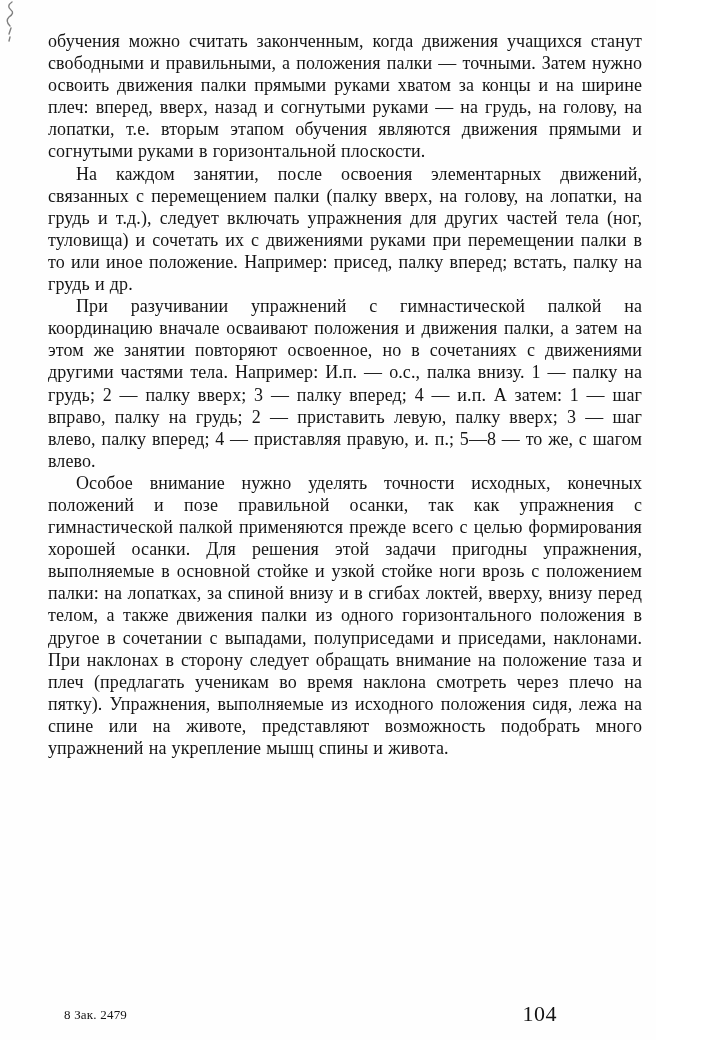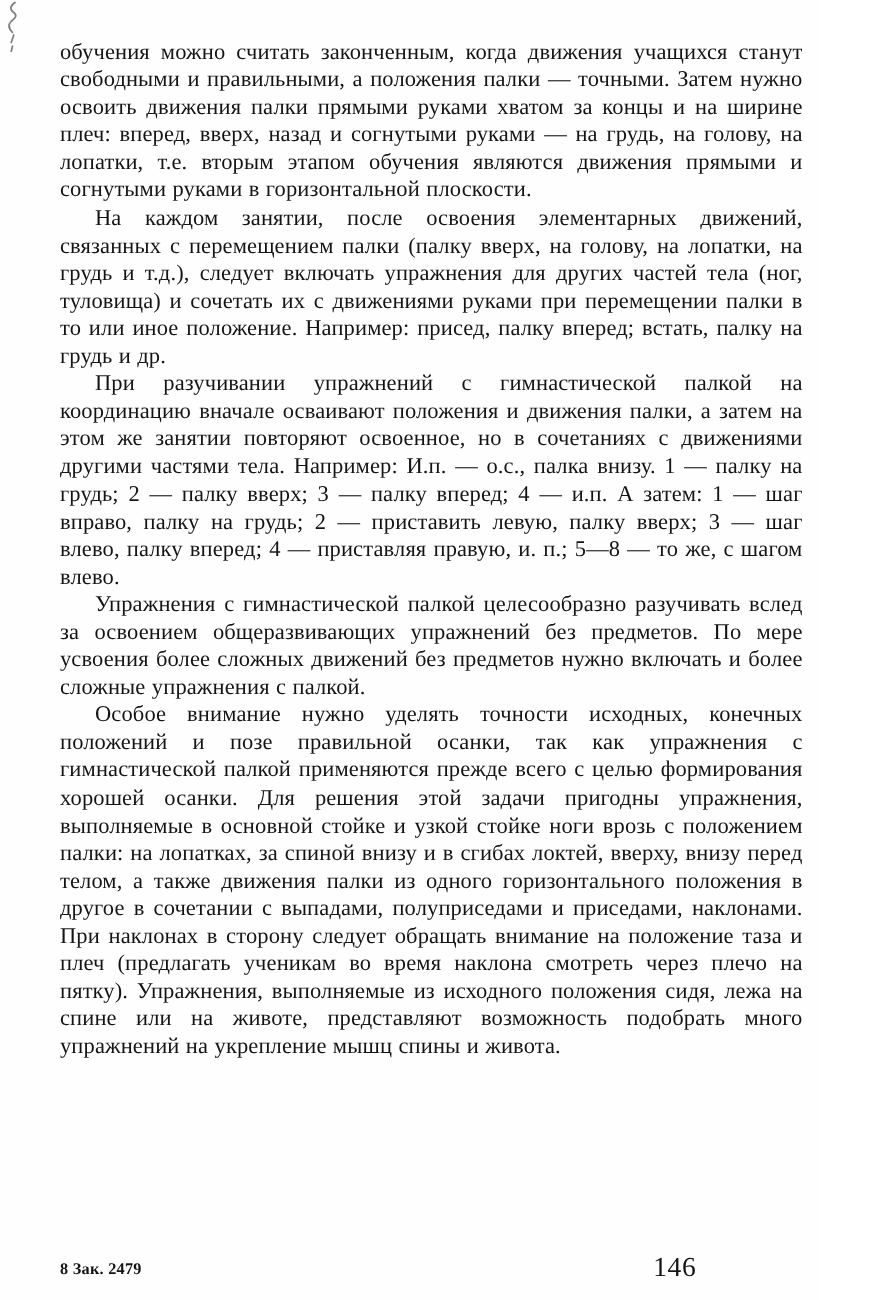--- a/index.html
+++ b/index.html
@@ -37,24 +37,24 @@
   }
   .para {
     margin: 0;
     text-indent: 28px;
   }
   .para.no-indent {
     text-indent: 0;
   }
   .footer-print-code {
     position: absolute;
-    left: 48px;
+    left: 64px;
     bottom: 17px;
     font-size: 13px;
-    font-weight: bold;
+    font-weight: normal;
     letter-spacing: 0.2px;
   }
   .footer-page-number {
     position: absolute;
     right: 99px;
     bottom: 13px;
     font-size: 22px;
     letter-spacing: 0.5px;
   }
 </style>
@@ -66,20 +66,19 @@
   <div class="scan-mark">
     <svg width="16" height="42" viewBox="0 0 16 42">
       <path d="M10 2 Q4 6 9 10 Q13 13 7 17 Q3 21 8 26 M9 28 L7 34 M8 37 L7 41" fill="none" stroke="#6a6a6a" stroke-width="1.4" stroke-linecap="round"></path>
     </svg>
   </div>
 
   <div class="text-block">
     <p class="para no-indent">обучения можно считать законченным, когда движения учащихся станут свободными и правильными, а положения палки — точными. Затем нужно освоить движения палки прямыми руками хватом за концы и на ширине плеч: вперед, вверх, назад и согнутыми руками — на грудь, на голову, на лопатки, т.е. вторым этапом обучения являются движения прямыми и согнутыми руками в горизонтальной плоскости.</p>
     <p class="para">На каждом занятии, после освоения элементарных движений, связанных с перемещением палки (палку вверх, на голову, на лопатки, на грудь и т.д.), следует включать упражнения для других частей тела (ног, туловища) и сочетать их с движениями руками при перемещении палки в то или иное положение. Например: присед, палку вперед; встать, палку на грудь и др.</p>
     <p class="para">При разучивании упражнений с гимнастической палкой на координацию вначале осваивают положения и движения палки, а затем на этом же занятии повторяют освоенное, но в сочетаниях с движениями другими частями тела. Например: И.п. — о.с., палка внизу. 1 — палку на грудь; 2 — палку вверх; 3 — палку вперед; 4 — и.п. А затем: 1 — шаг вправо, палку на грудь; 2 — приставить левую, палку вверх; 3 — шаг влево, палку вперед; 4 — приставляя правую, и. п.; 5—8 — то же, с шагом влево.</p>
-    <p class="para">Упражнения с гимнастической палкой целесообразно разучивать вслед за освоением общеразвивающих упражнений без предметов. По мере усвоения более сложных движений без предметов нужно включать и более сложные упражнения с палкой.</p>
     <p class="para">Особое внимание нужно уделять точности исходных, конечных положений и позе правильной осанки, так как упражнения с гимнастической палкой применяются прежде всего с целью формирования хорошей осанки. Для решения этой задачи пригодны упражнения, выполняемые в основной стойке и узкой стойке ноги врозь с положением палки: на лопатках, за спиной внизу и в сгибах локтей, вверху, внизу перед телом, а также движения палки из одного горизонтального положения в другое в сочетании с выпадами, полуприседами и приседами, наклонами. При наклонах в сторону следует обращать внимание на положение таза и плеч (предлагать ученикам во время наклона смотреть через плечо на пятку). Упражнения, выполняемые из исходного положения сидя, лежа на спине или на животе, представляют возможность подобрать много упражнений на укрепление мышц спины и живота.</p>
   </div>
 
   <div class="footer-print-code">8 Зак. 2479</div>
-  <div class="footer-page-number">146</div>
+  <div class="footer-page-number">104</div>
 
 </div>
 
 </body></html>

